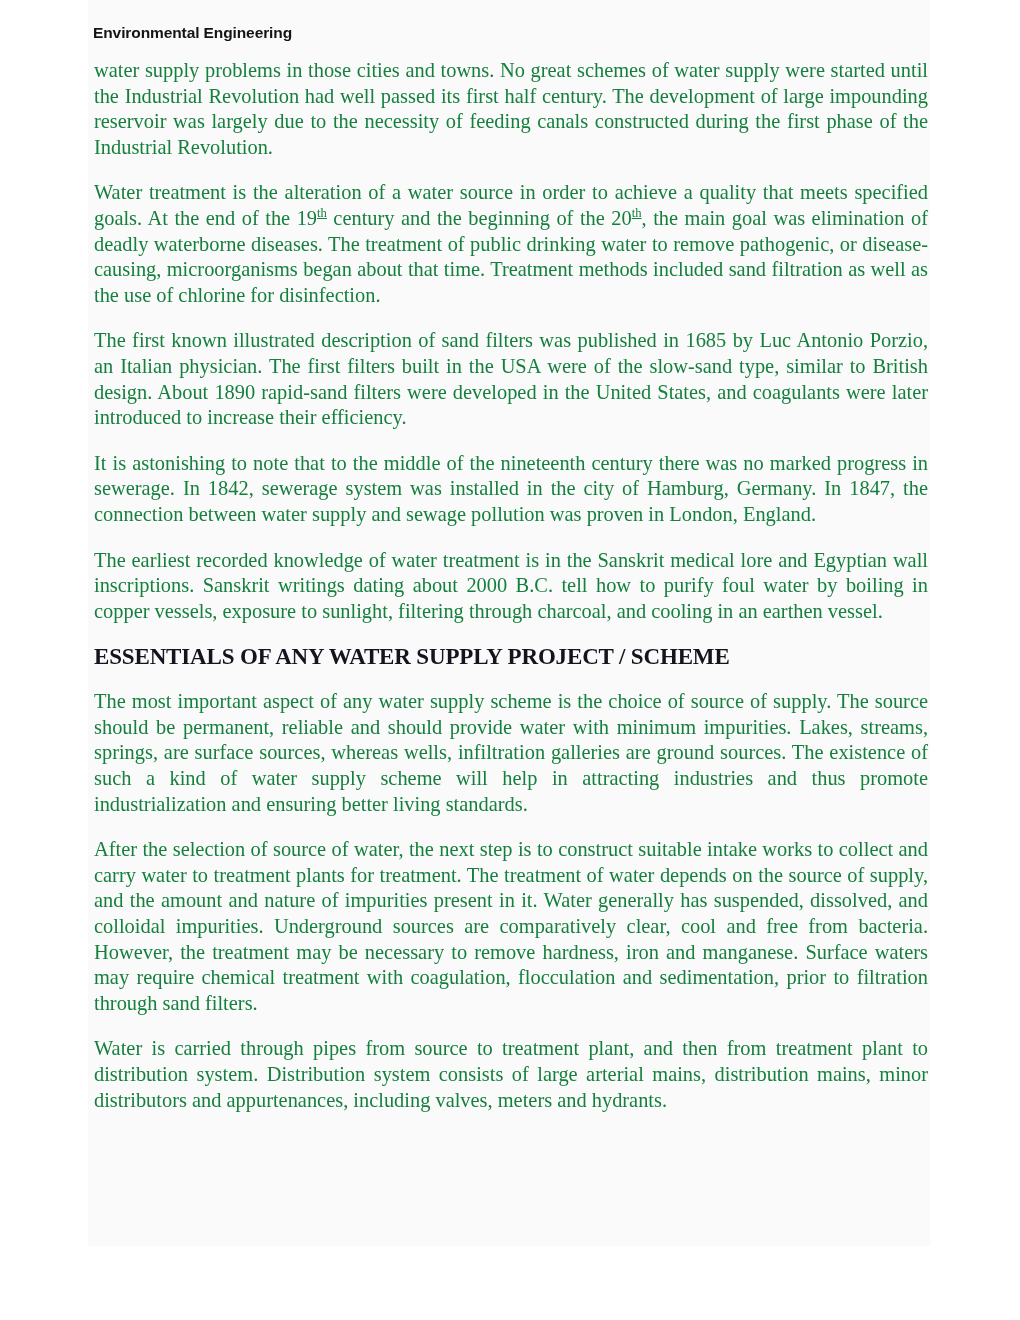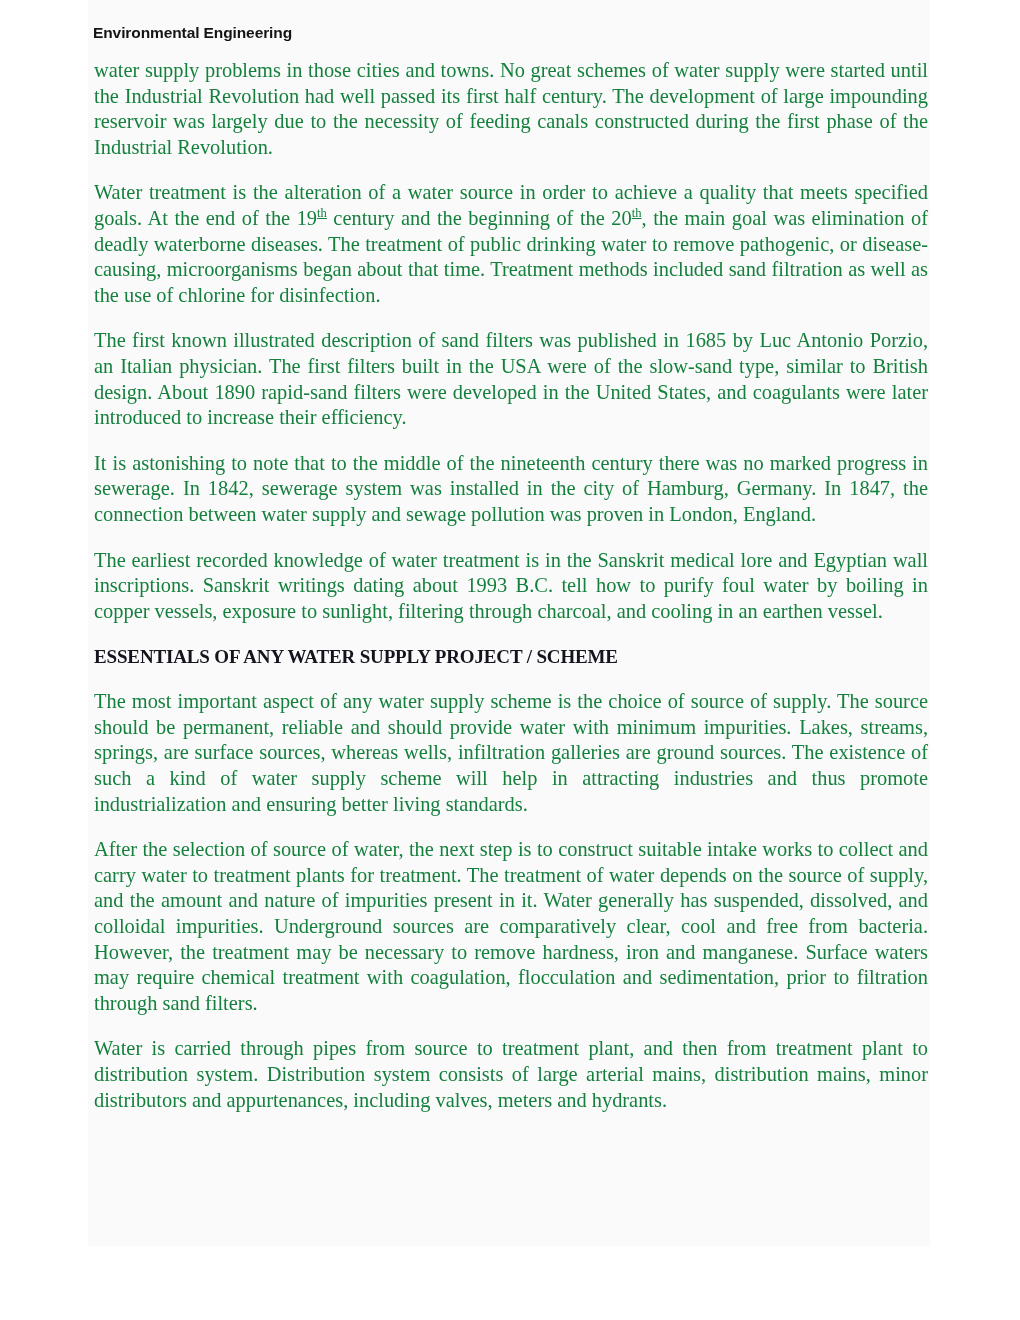--- a/index.html
+++ b/index.html
@@ -63,21 +63,21 @@
     color: #15803d;
     -webkit-font-smoothing: antialiased;
   }
 
   p.para:last-child {
     margin-bottom: 12px;
   }
 
   h2.section-heading {
     margin: 0 0 20px 0;
-    font-size: 19px;
+    font-size: 23px;
     line-height: 25px;
     font-weight: bold;
     letter-spacing: -0.15px;
     color: #14141e;
     text-align: left;
   }
 
   sup.ord {
     font-size: 0.62em;
     vertical-align: super;
@@ -97,21 +97,21 @@
   <div class="body-block">
 
     <p class="para">water supply problems in those cities and towns.  No great schemes of water supply were started until the Industrial Revolution had well passed its first half century.  The development of large impounding reservoir was largely due to the necessity of feeding canals constructed during the first phase of the Industrial Revolution.</p>
 
     <p class="para"><span>Water treatment is the alteration of a water source in order to achieve a quality that meets specified goals. At the end of the 19</span><sup class="ord">th</sup><span> century and the beginning of the 20</span><sup class="ord">th</sup><span>, the main goal was elimination of deadly waterborne diseases. The treatment of public drinking water to remove pathogenic, or disease-causing, microorganisms began about that time. Treatment methods included sand filtration as well as the use of chlorine for disinfection.</span></p>
 
     <p class="para">The first known illustrated description of sand filters was published in 1685 by Luc Antonio Porzio, an Italian physician.  The first filters built in the USA were of the slow-sand type, similar to British design. About 1890 rapid-sand filters were developed in the United States, and coagulants were later introduced to increase their efficiency.</p>
 
     <p class="para">It is astonishing to note that to the middle of the nineteenth century there was no marked progress in sewerage. In 1842, sewerage system was installed in the city of Hamburg, Germany.  In 1847,  the connection between water supply and sewage pollution was proven in London, England.</p>
 
-    <p class="para">The earliest recorded knowledge of water treatment is in the Sanskrit medical lore and Egyptian wall inscriptions. Sanskrit writings dating about 1993 B.C. tell how to purify foul water by boiling in copper vessels, exposure to sunlight, filtering through charcoal, and cooling in an earthen vessel.</p>
+    <p class="para">The earliest recorded knowledge of water treatment is in the Sanskrit medical lore and Egyptian wall inscriptions. Sanskrit writings dating about 2000 B.C. tell how to purify foul water by boiling in copper vessels, exposure to sunlight, filtering through charcoal, and cooling in an earthen vessel.</p>
 
     <h2 class="section-heading">ESSENTIALS OF ANY WATER SUPPLY PROJECT / SCHEME</h2>
 
     <p class="para">The most important aspect of any water supply scheme is the choice of source of supply.  The source should be permanent, reliable and should provide water with minimum impurities.   Lakes, streams, springs, are surface sources, whereas wells, infiltration galleries are ground sources.  The existence of such a kind of water supply scheme will help in attracting industries and thus promote industrialization and ensuring better living standards.</p>
 
     <p class="para">After the selection of source of water, the next step is to construct suitable intake works to collect and carry water to treatment plants for treatment.  The treatment of water depends on the source of supply, and the amount and nature of impurities present in it.  Water generally has suspended, dissolved, and colloidal impurities.   Underground sources are comparatively clear, cool and free from bacteria.  However, the treatment may be necessary to remove hardness, iron and manganese.  Surface waters may require chemical treatment with coagulation, flocculation and sedimentation, prior to filtration through sand filters.</p>
 
 
     <p class="para">Water is carried through pipes from source to treatment plant, and then from treatment plant to distribution system.  Distribution system consists of large arterial mains, distribution mains, minor distributors and appurtenances, including valves, meters and hydrants.</p>
 

